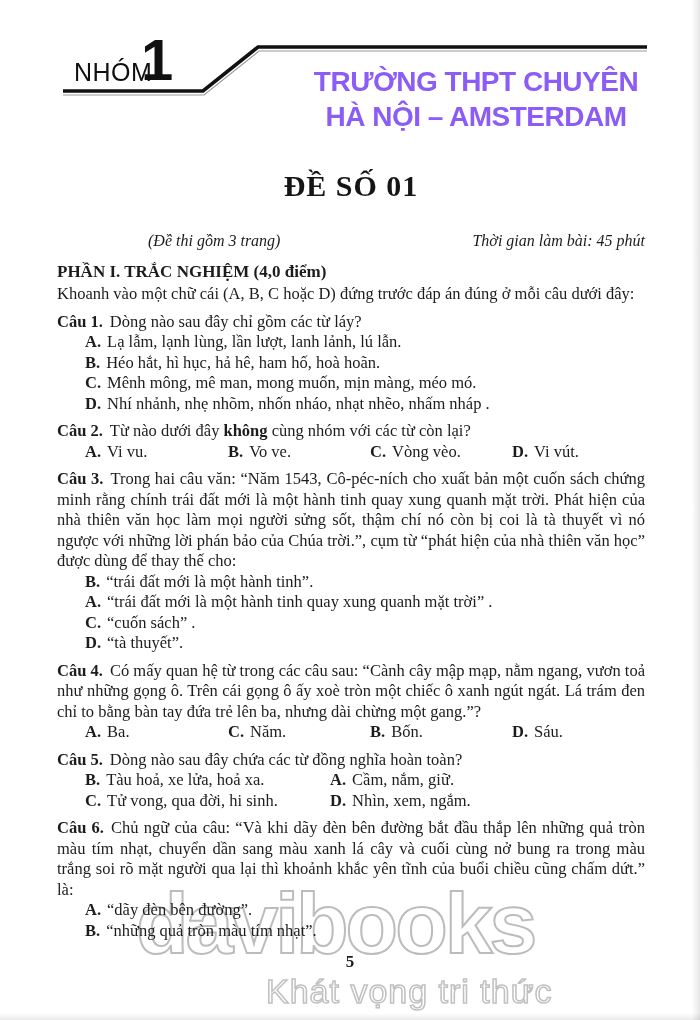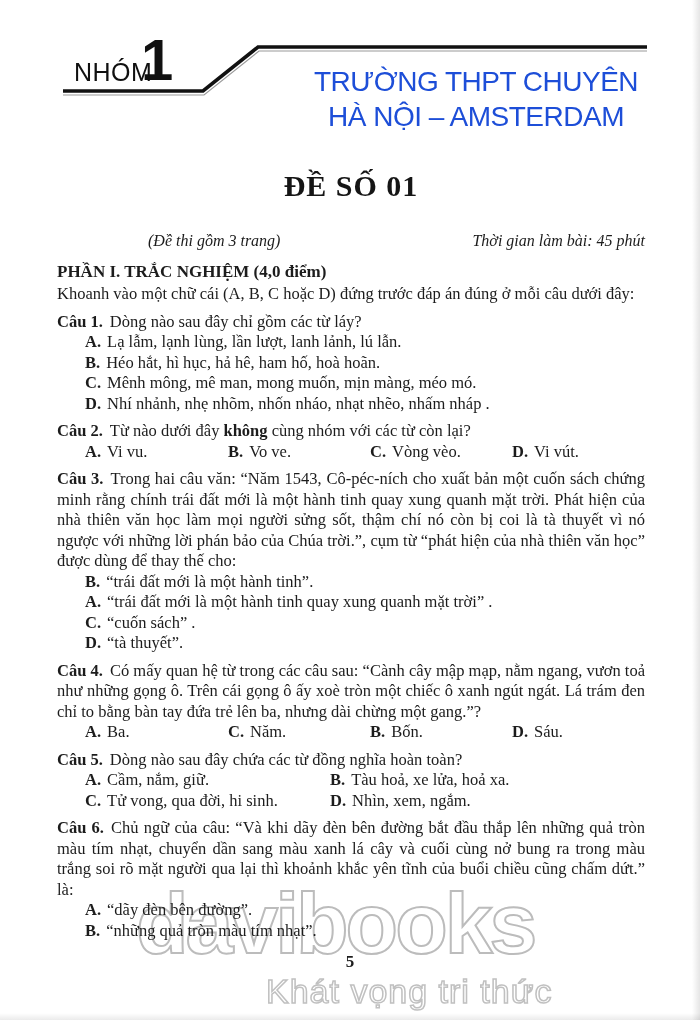--- a/index.html
+++ b/index.html
@@ -24,22 +24,22 @@
     font-family:"Liberation Sans", sans-serif;font-weight:normal;font-size:25px;
     letter-spacing:.5px;color:#101010;
   }
   .group-number{
     position:absolute;left:141px;top:31px;z-index:1;
     font-family:"Liberation Sans", sans-serif;font-weight:bold;font-size:58px;line-height:1;
     color:#101010;
   }
   .school{
     position:absolute;right:52px;top:64px;width:344px;z-index:1;
-    text-align:center;font-family:"Liberation Sans", sans-serif;font-weight:normal;
-    font-size:28px;line-height:35px;letter-spacing:-0.5px;color:#1d4ed8;
+    text-align:center;font-family:"Liberation Sans", sans-serif;font-weight:bold;
+    font-size:28px;line-height:35px;letter-spacing:-0.5px;color:#8b5cf6;
   }
 
   
   .content{position:absolute;left:57px;top:158px;width:588px;z-index:2;}
   .title{
     margin:8px;text-align:center;font-size:30px;font-weight:bold;
     letter-spacing:1px;line-height:40px;color:#151515;
   }
   .meta{display:flex;margin-top:24px;font-style:italic;font-size:16px;line-height:21px;}
   .meta-left{margin-left:91px;}
@@ -140,22 +140,22 @@
         <div class="opt"><b class="opt-key">A.</b><span>Ba.</span></div>
         <div class="opt"><b class="opt-key">C.</b><span>Năm.</span></div>
         <div class="opt"><b class="opt-key">B.</b><span>Bốn.</span></div>
         <div class="opt"><b class="opt-key">D.</b><span>Sáu.</span></div>
       </div>
     </div>
 
     <div class="question">
       <p class="q-text"><b class="q-label">Câu 5.</b><span>Dòng nào sau đây chứa các từ đồng nghĩa hoàn toàn?</span></p>
       <div class="opts opts-grid2">
+        <div class="opt"><b class="opt-key">B.</b><span>Tàu hoả, xe lửa, hoả xa.</span></div>
         <div class="opt"><b class="opt-key">A.</b><span>Cầm, nắm, giữ.</span></div>
-        <div class="opt"><b class="opt-key">B.</b><span>Tàu hoả, xe lửa, hoả xa.</span></div>
         <div class="opt"><b class="opt-key">C.</b><span>Tử vong, qua đời, hi sinh.</span></div>
         <div class="opt"><b class="opt-key">D.</b><span>Nhìn, xem, ngắm.</span></div>
       </div>
     </div>
 
     <div class="question">
       <p class="q-text"><b class="q-label">Câu 6.</b><span>Chủ ngữ của câu: “Và khi dãy đèn bên đường bắt đầu thắp lên những quả tròn màu tím nhạt, chuyển dần sang màu xanh lá cây và cuối cùng nở bung ra trong màu trắng soi rõ mặt người qua lại thì khoảnh khắc yên tĩnh của buổi chiều cũng chấm dứt.” là:</span></p>
       <div class="opts">
         <div class="opt"><b class="opt-key">A.</b><span>“dãy đèn bên đường”.</span></div>
         <div class="opt"><b class="opt-key">B.</b><span>“những quả tròn màu tím nhạt”.</span></div>

